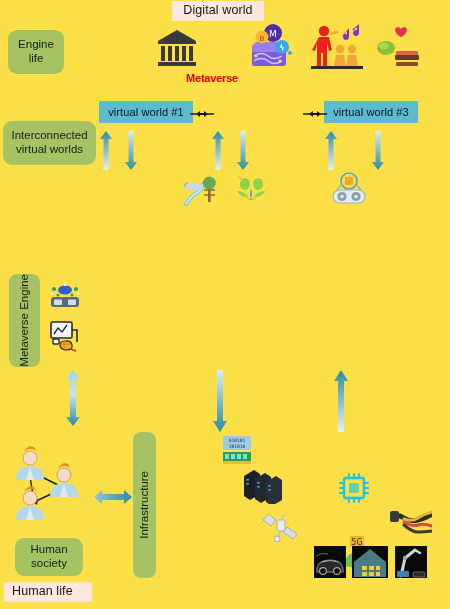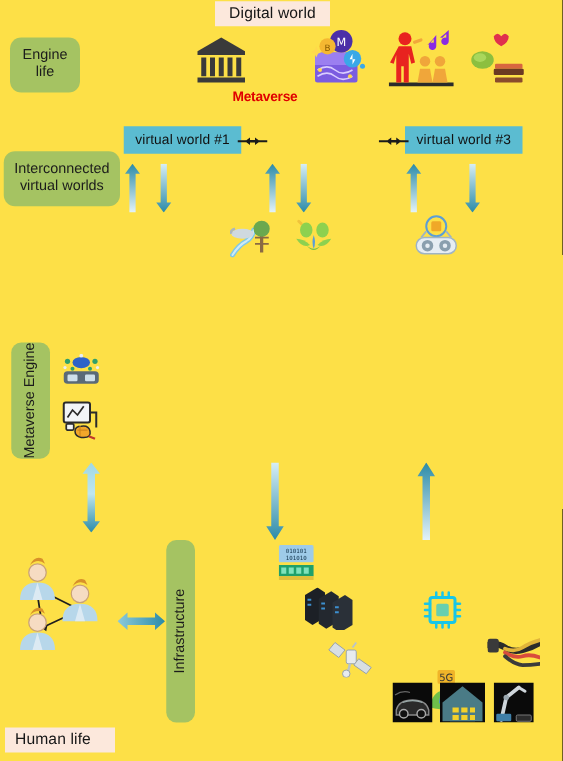--- a/index.html
+++ b/index.html
@@ -330,20 +330,22 @@
 
       <g>
         <circle cx="22" cy="58" r="7" fill="#f6dcc2" stroke="#c9a278" stroke-width="1"></circle>
         <path d="M16 52 q6 -6 12 -1 l-2 -4 q-6 -3 -10 5z" fill="#d8902a"></path>
         <path d="M8 80 q0 -14 14 -14 q14 0 14 14 z" fill="#b7d7ea"></path>
         <path d="M22 66 l-4 14 h8z" fill="#dceaf3"></path>
       </g>
     </svg>
   </div>
 
+  <div class="node greenbox" style="left:15px;top:538px;width:68px;height:38px;">Human
+society</div>
 
   <div class="node" style="left:94px;top:489px;width:38px;height:16px;">
     <svg class="arrowsvg" width="38" height="16" viewBox="0 0 38 16">
       <path d="M0 8 L8 1 L8 5 L30 5 L30 1 L38 8 L30 15 L30 11 L8 11 L8 15 Z" fill="url(#gHoriz)"></path>
     </svg>
   </div>
 
   <div class="node greenbox vert" style="left:133px;top:432px;width:23px;height:146px;">
     <span>Infrastructure</span>
   </div>

